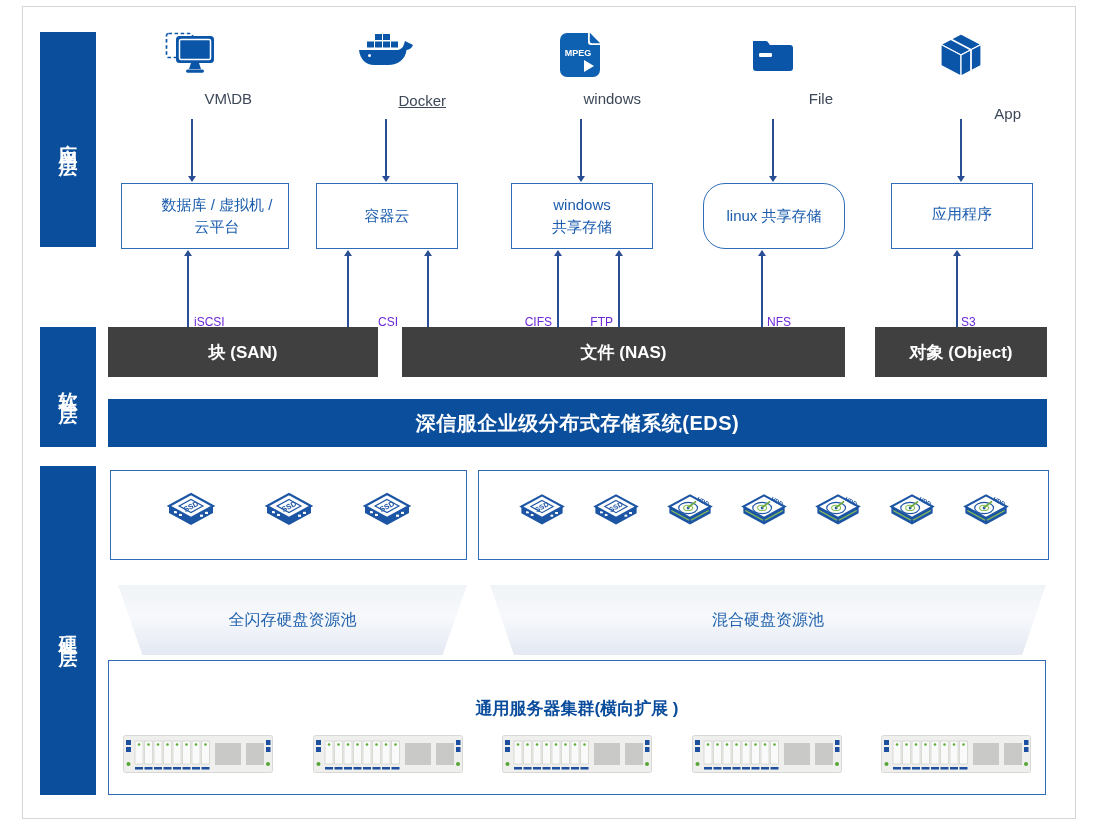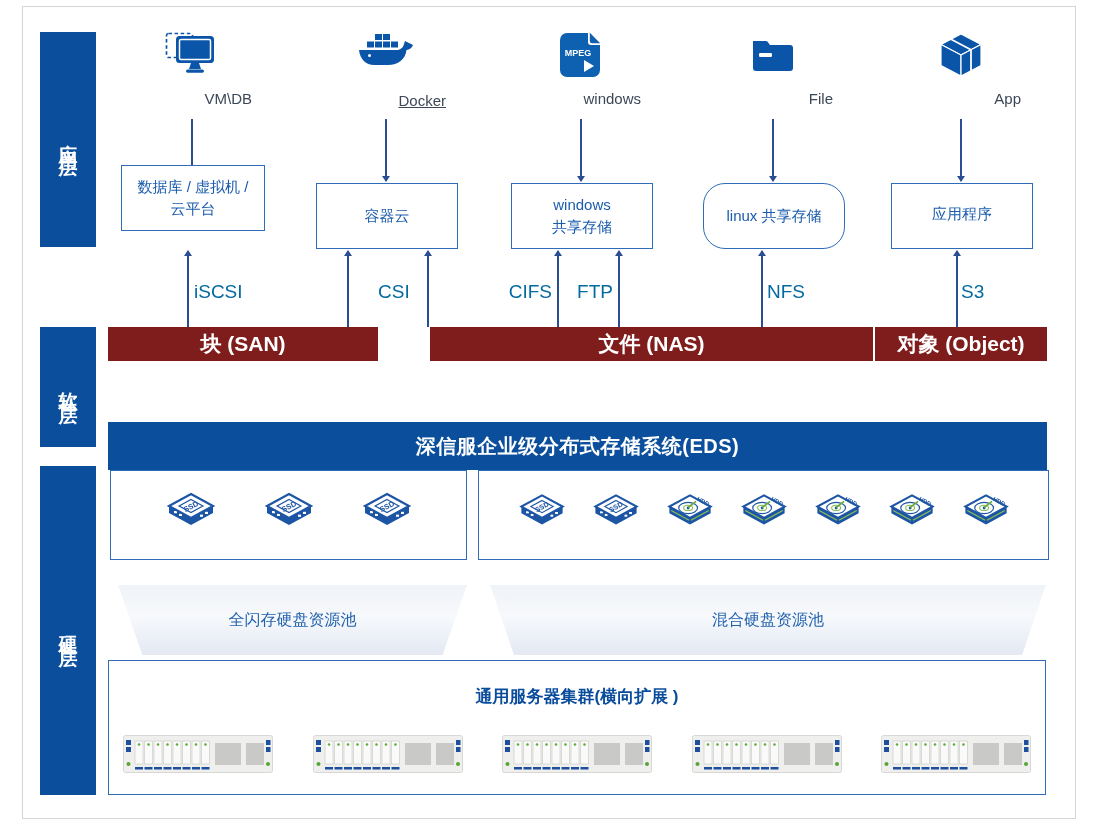--- a/index.html
+++ b/index.html
@@ -7,39 +7,39 @@
        -webkit-font-smoothing:antialiased;}
   .abs{position:absolute;}
   .frame{left:22px;top:6px;width:1052px;height:811px;border:1px solid #d6d6d6;background:#fff;}
   
   .layer-tag{width:56px;background:#0a4e9c;color:#fff;display:flex;align-items:center;justify-content:center;
              writing-mode:vertical-rl;text-orientation:upright;font-weight:bold;font-size:19px;letter-spacing:7px;}
   
   .appbox{border:1.5px solid #2e6cb8;background:#fff;color:#1b5cad;font-size:15px;
           display:flex;flex-direction:column;align-items:center;justify-content:center;line-height:1.5;text-align:center;}
   
-  .svcbar{background:#7f1d1d;color:#fff;font-weight:bold;font-size:21px;display:flex;align-items:center;justify-content:center;height:34px;top:327px;}
+  .svcbar{background:#404040;color:#fff;font-weight:bold;font-size:17px;display:flex;align-items:center;justify-content:center;height:50px;top:327px;}
   .edsbar{background:#0a4e9c;color:#fff;font-weight:bold;font-size:20px;display:flex;align-items:center;justify-content:center;letter-spacing:0.5px;}
   
   .vline{width:1.5px;background:#2a4e93;}
   .head-down::after{content:"";position:absolute;bottom:-1px;left:-3.2px;border-left:4px solid transparent;
       border-right:4px solid transparent;border-top:6px solid #2a4e93;}
   .head-up::before{content:"";position:absolute;top:-1px;left:-3.2px;border-left:4px solid transparent;
       border-right:4px solid transparent;border-bottom:6px solid #2a4e93;}
   .iconlbl{color:#3c4757;font-size:15px;text-align:right;width:120px;}
-  .protolbl{color:#0369a1;font-size:19px;white-space:nowrap;}
+  .protolbl{color:#6d28d9;font-size:12px;white-space:nowrap;margin-top:34px;}
   .iconwrap{display:flex;align-items:center;justify-content:center;width:72px;height:54px;text-decoration:underline;}
   
   .hwbox{border:1.5px solid #2e6cb8;background:#fff;display:flex;align-items:center;justify-content:center;}
   .pool{display:flex;align-items:center;justify-content:center;color:#2363ae;font-size:16px;
         background:linear-gradient(180deg,#f0f3f7 0%,#f7f9fc 45%,#e3e8f2 100%);}
   .pool-a{clip-path:polygon(0 0,100% 0,93% 100%,7% 100%);}
   .pool-b{clip-path:polygon(0 0,100% 0,95.7% 100%,4.3% 100%);}
   .cluster{border:1.5px solid #2e6cb8;background:#fff;}
-  .cluster-title{position:absolute;top:24px;left:0;width:100%;text-align:center;color:#0a4c9c;font-weight:bold;font-size:17px;}
+  .cluster-title{position:absolute;top:36px;left:0;width:100%;text-align:center;color:#0a4c9c;font-weight:bold;font-size:17px;}
   .server-row{position:absolute;left:14px;right:14px;top:74px;display:flex;justify-content:space-between;}
 </style>
 </head>
 <body>
 
 <div class="abs frame"></div>
 
 <div class="abs layer-tag" style="left:40px;top:32px;height:215px;">
     <span>应用层</span>
   </div>
@@ -94,29 +94,29 @@
     <polygon points="24,23 44,12.5 44,33.5 24,44" fill="#0b55a8" stroke="#fff" stroke-width="1.2"></polygon>
     <line x1="14" y1="7.3" x2="34" y2="17.8" stroke="#fff" stroke-width="1.8"></line>
     <line x1="34" y1="17.8" x2="34" y2="38.8" stroke="#fff" stroke-width="1.8"></line>
   </svg>
 </div>
 
 <div class="abs iconlbl" style="left:132px;top:90px;">VM\DB</div>
 <div class="abs iconlbl" style="left:326px;top:92px;text-decoration:underline;">Docker</div>
 <div class="abs iconlbl" style="left:521px;top:90px;">windows</div>
 <div class="abs iconlbl" style="left:713px;top:90px;">File</div>
-<div class="abs iconlbl" style="left:901px;top:90px;">App</div>
+<div class="abs iconlbl" style="left:901px;top:105px;">App</div>
 
 <div class="abs vline head-down" style="left:191px;top:119px;height:62px;"></div>
 <div class="abs vline head-down" style="left:385px;top:119px;height:62px;"></div>
 <div class="abs vline head-down" style="left:580px;top:119px;height:62px;"></div>
 <div class="abs vline head-down" style="left:772px;top:119px;height:62px;"></div>
 <div class="abs vline head-down" style="left:960px;top:119px;height:62px;"></div>
 
-<div class="abs appbox" style="left:121px;top:165px;width:142px;height:64px;">
+<div class="abs appbox" style="left:121px;top:183px;width:142px;height:64px;padding-left:24px;">
   <span>数据库 / 虚拟机 /</span>
   <span>云平台</span>
 </div>
 <div class="abs appbox" style="left:316px;top:183px;width:140px;height:64px;">
   <span>容器云</span>
 </div>
 <div class="abs appbox" style="left:511px;top:183px;width:140px;height:64px;">
   <span>windows</span>
   <span>共享存储</span>
 </div>
@@ -138,28 +138,28 @@
 <div class="abs protolbl" style="left:194px;top:281px;">iSCSI</div>
 <div class="abs protolbl" style="left:378px;top:281px;">CSI</div>
 <div class="abs protolbl" style="left:508px;top:281px;width:44px;text-align:right;">CIFS</div>
 <div class="abs protolbl" style="left:577px;top:281px;width:36px;text-align:right;">FTP</div>
 <div class="abs protolbl" style="left:767px;top:281px;">NFS</div>
 <div class="abs protolbl" style="left:961px;top:281px;">S3</div>
 
 <div class="abs svcbar" style="left:108px;width:270px;">
     <span>块 (SAN)</span>
   </div>
-<div class="abs svcbar" style="left:402px;width:443px;margin-left:28px;">
+<div class="abs svcbar" style="left:402px;width:443px;">
     <span>文件 (NAS)</span>
   </div>
 <div class="abs svcbar" style="left:875px;width:172px;">
     <span>对象 (Object)</span>
   </div>
 
-<div class="abs edsbar" style="left:108px;top:422px;width:939px;height:48px;">
+<div class="abs edsbar" style="left:108px;top:399px;width:939px;height:48px;">
   <span>深信服企业级分布式存储系统(EDS)</span>
 </div>
 
 <div class="abs hwbox" style="left:110px;top:470px;width:355px;height:88px;gap:34px;">
   <svg width="64" height="46" viewBox="0 0 64 46">
     <polygon points="10,14 32,26 32,33 10,21" fill="#1d55a5"></polygon>
       <polygon points="32,26 54,14 54,21 32,33" fill="#1d55a5"></polygon>
     <rect x="15" y="19" width="3" height="2.2" fill="#fff"></rect>
       <rect x="20" y="21.8" width="3" height="2.2" fill="#fff"></rect>
     <rect x="41" y="22.6" width="3" height="2.2" fill="#fff"></rect>

